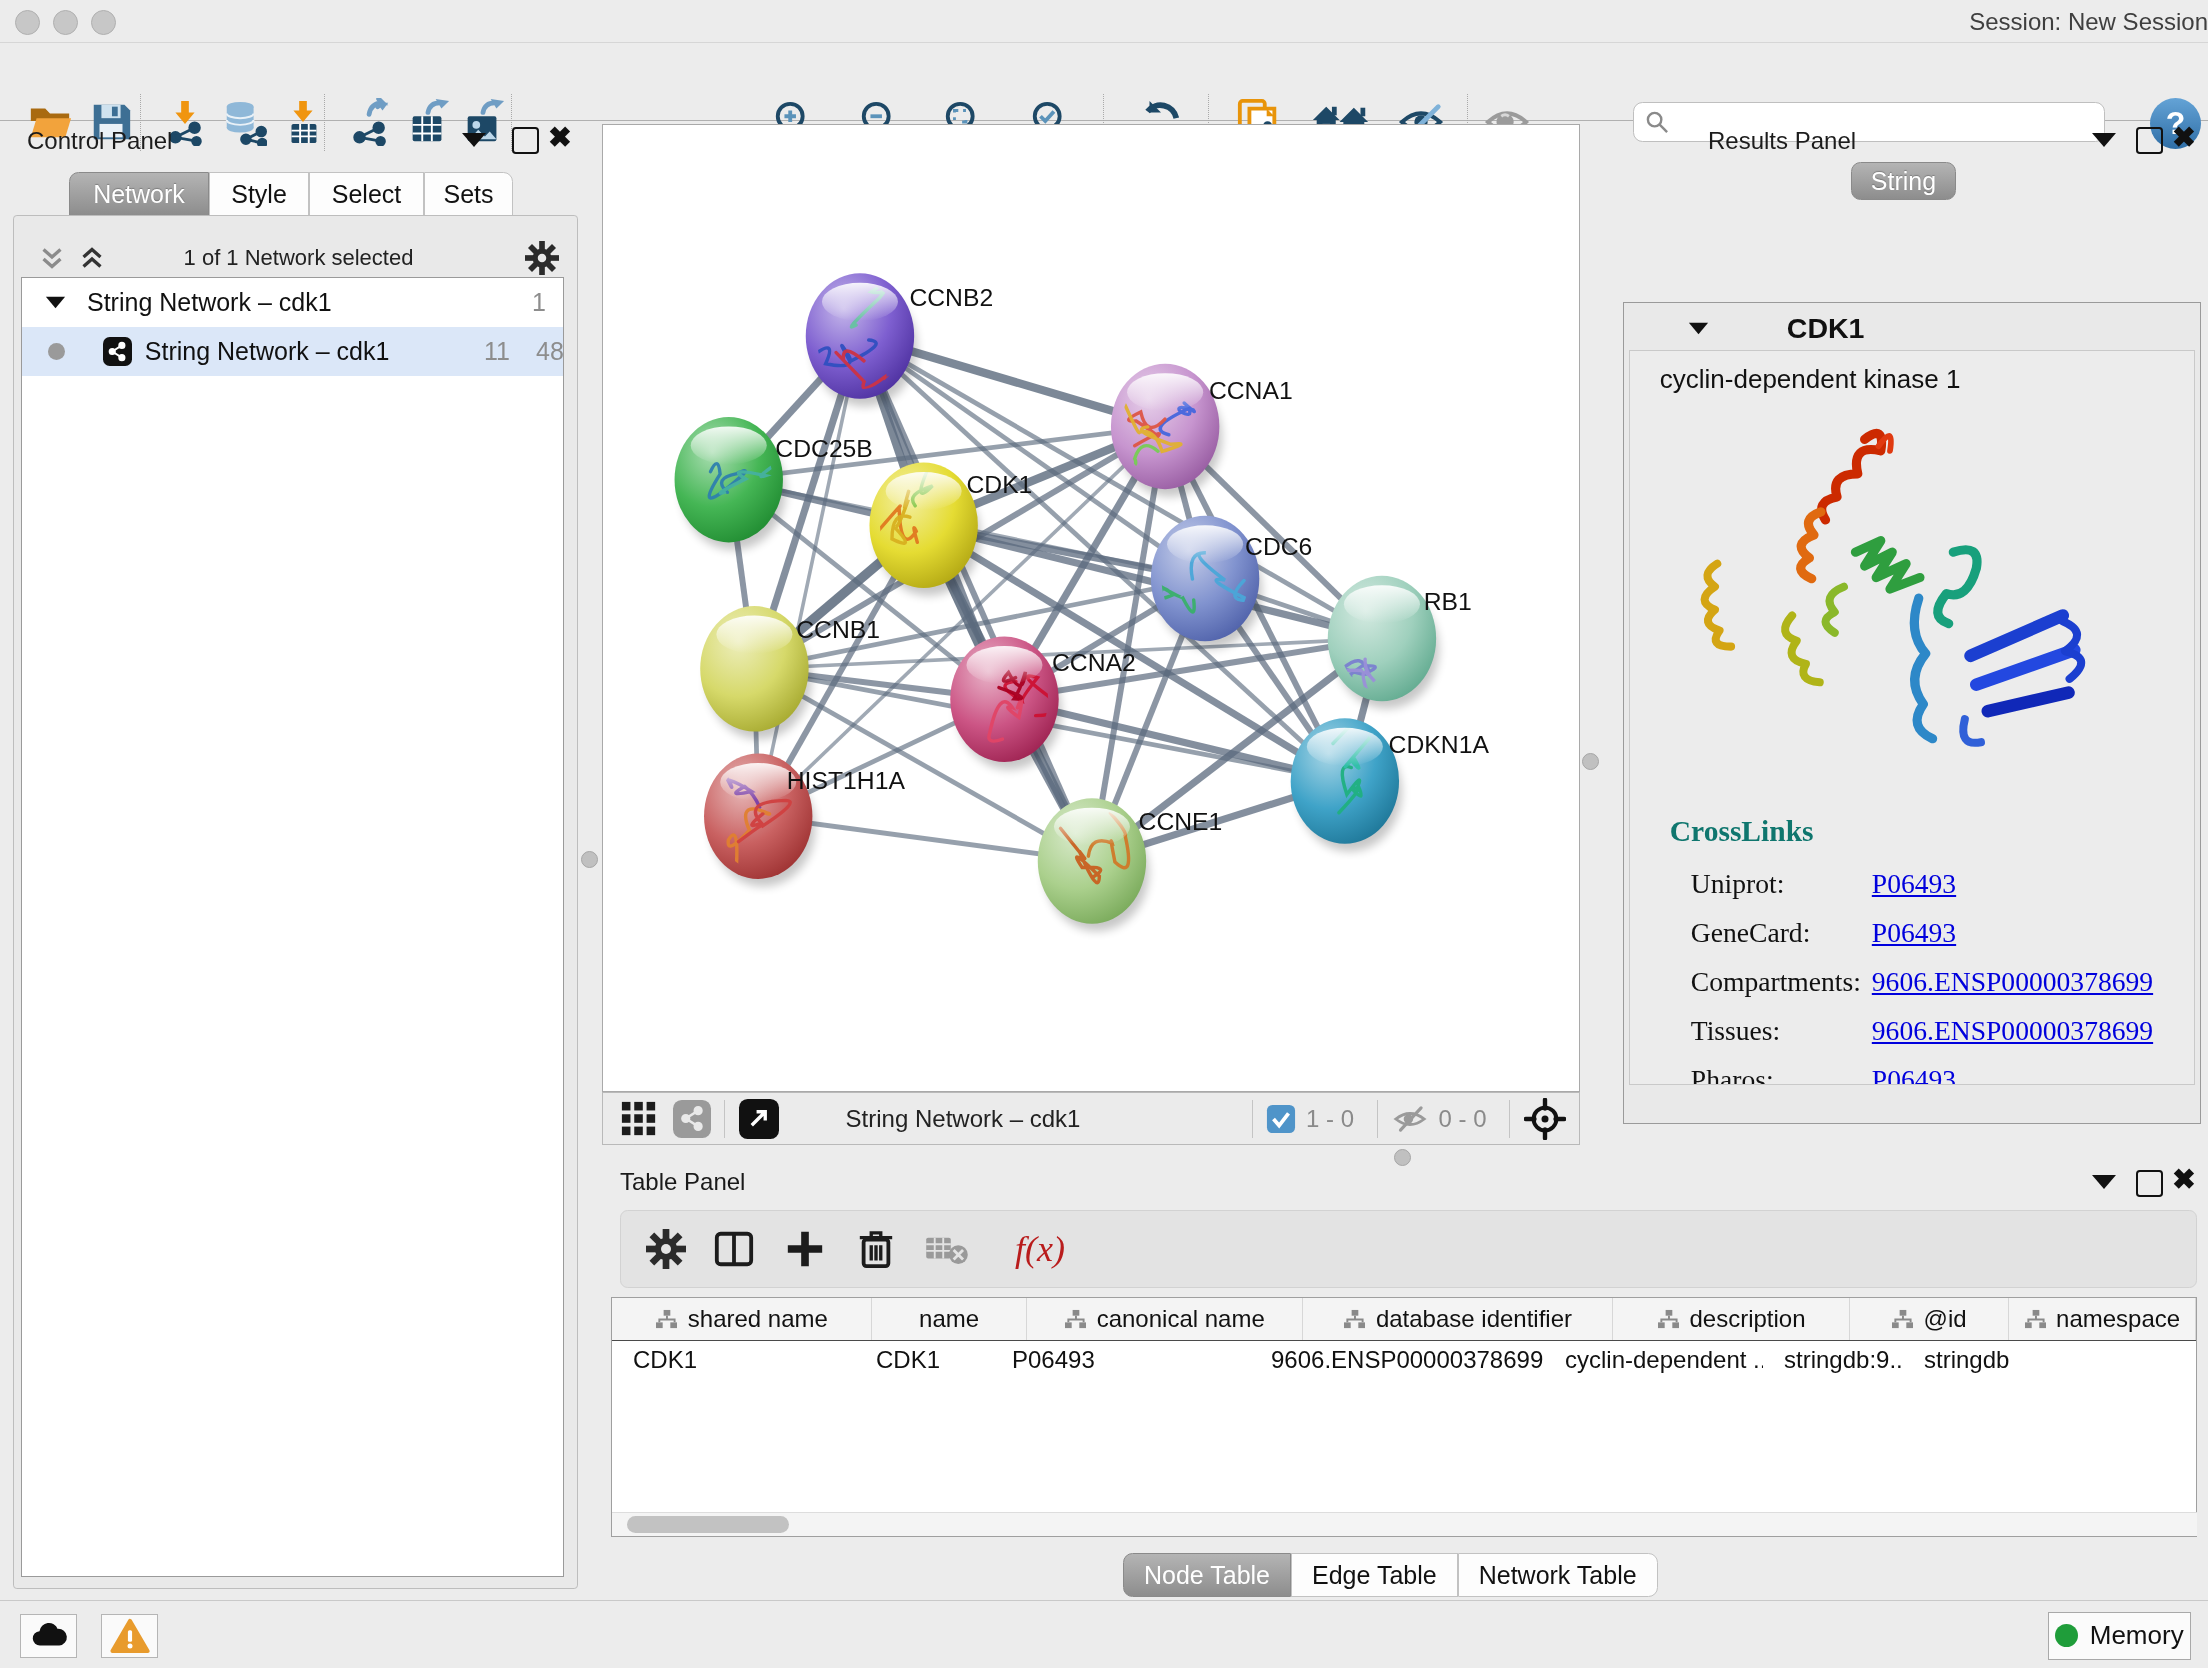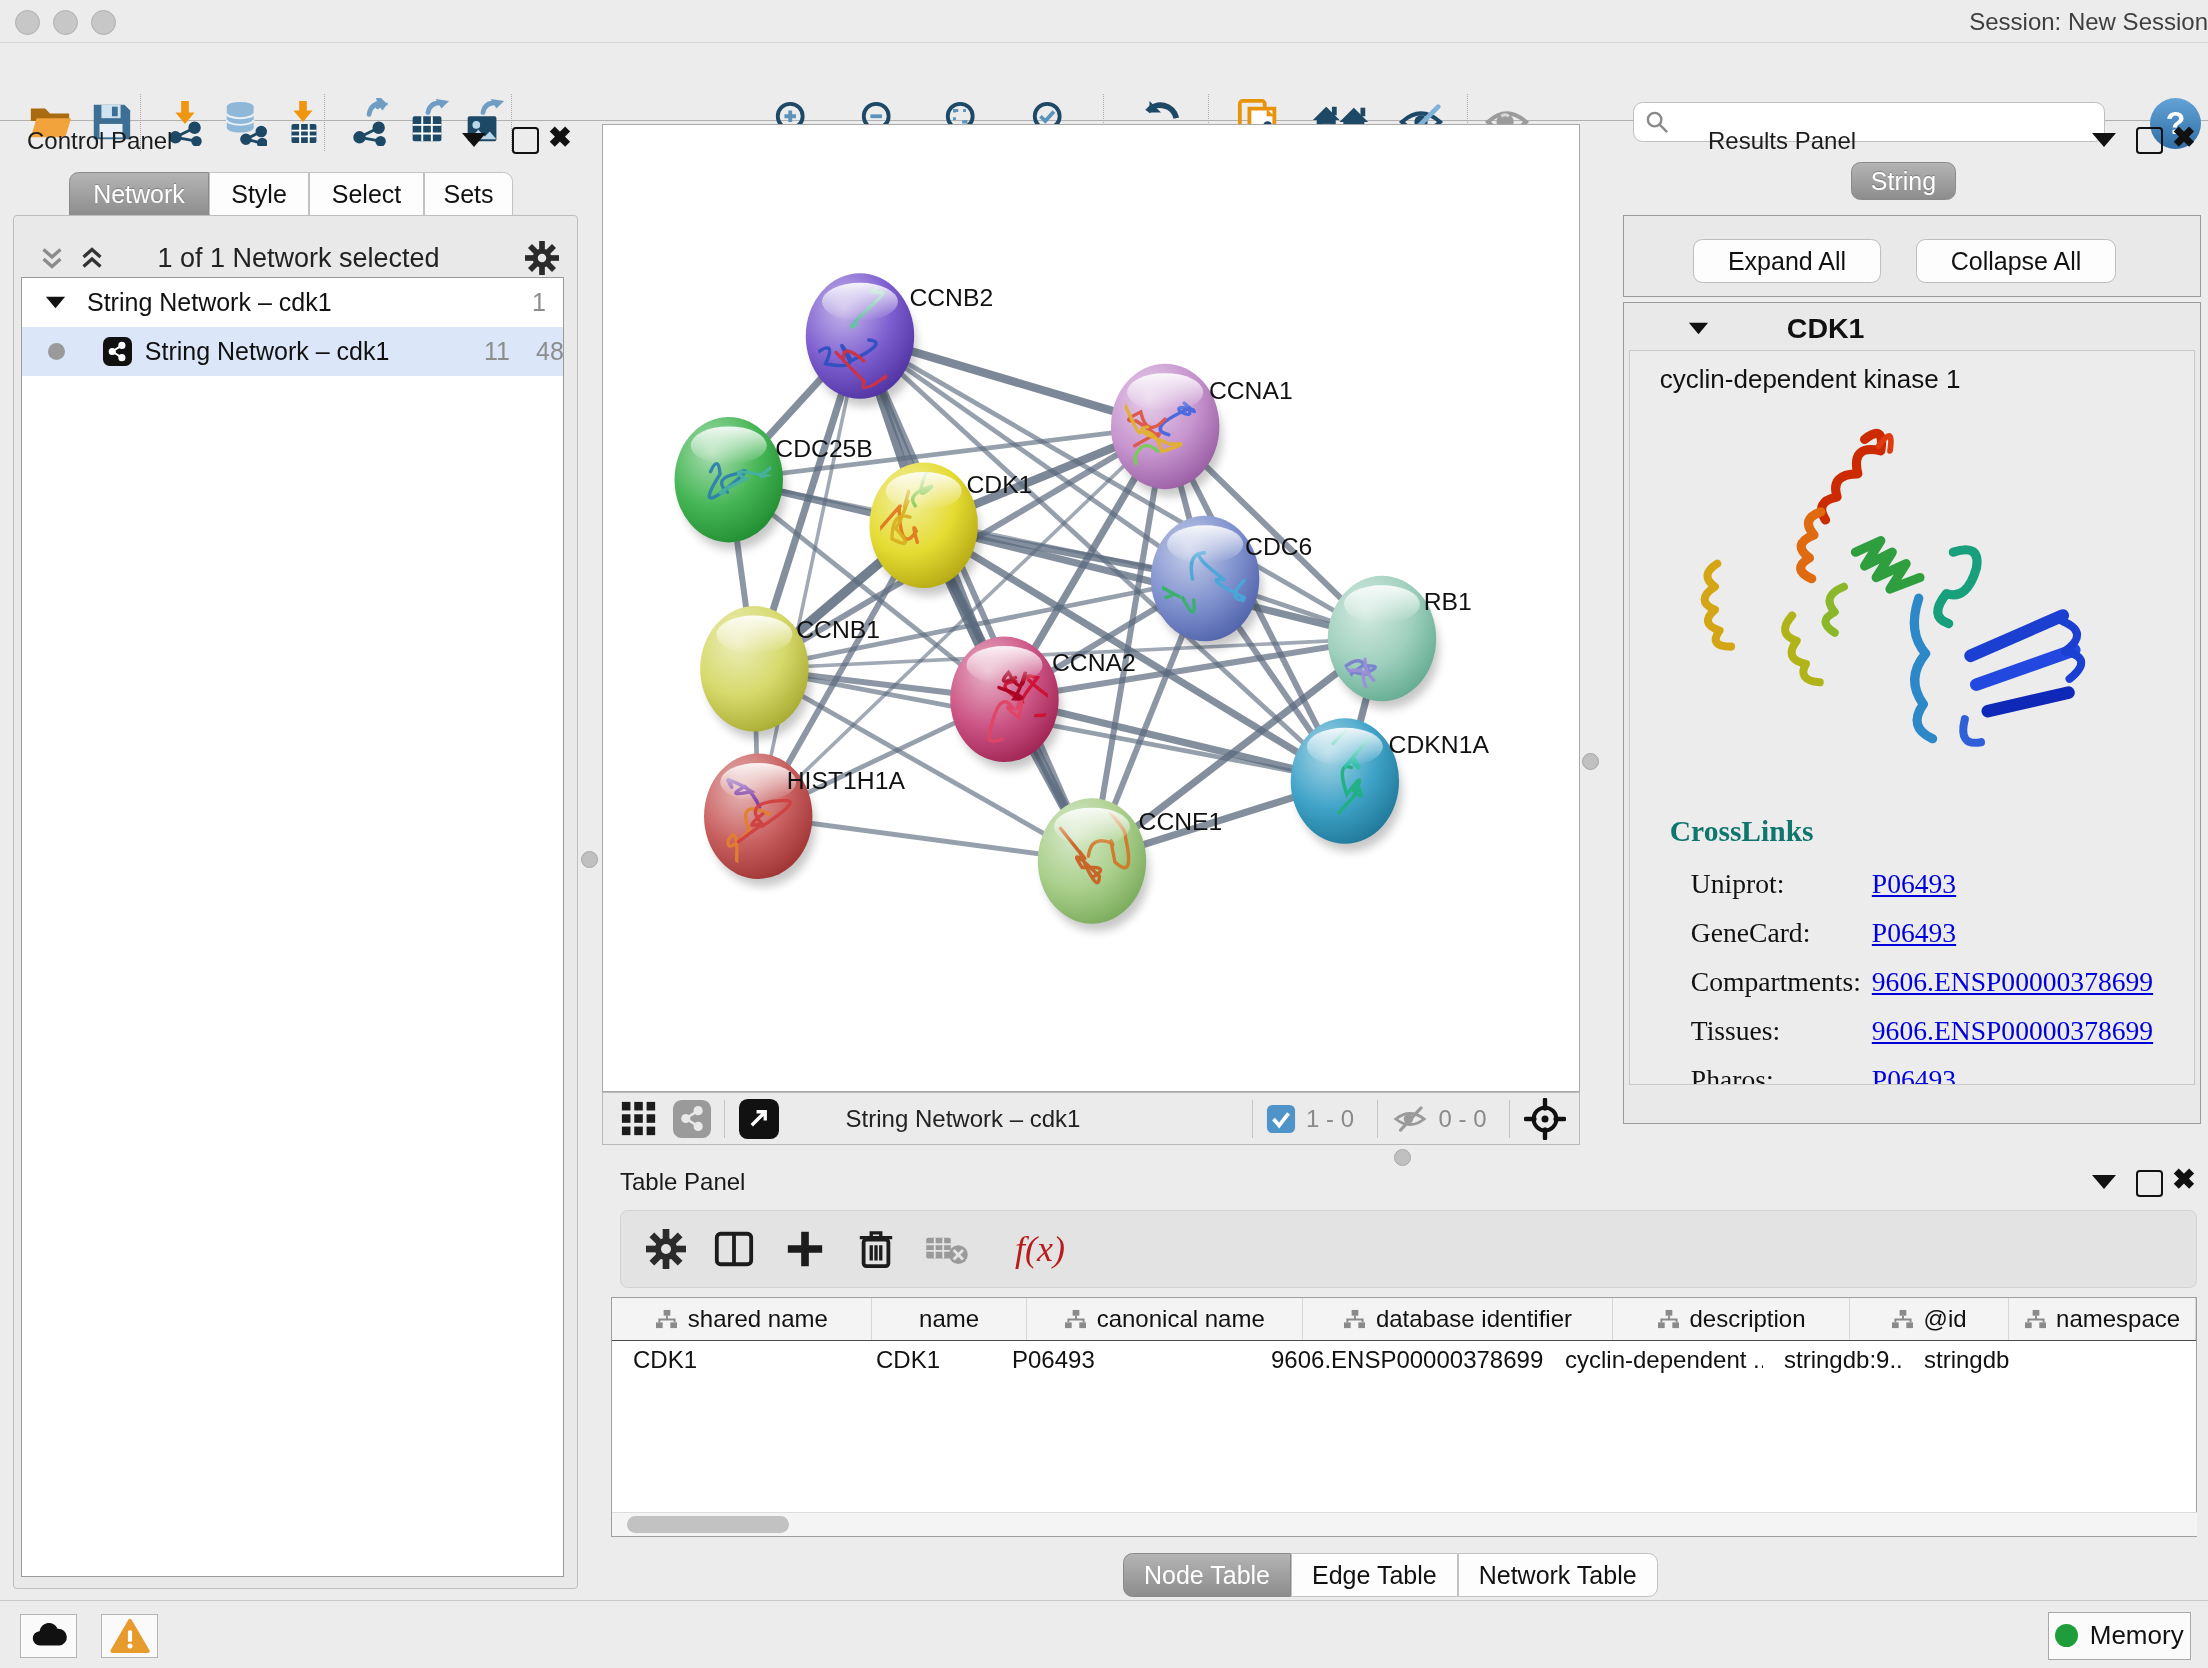--- a/index.html
+++ b/index.html
@@ -29,21 +29,21 @@
   .panel-close{font-size:28.5px;font-weight:bold;color:#111;line-height:23px;}
   .tab{position:absolute;box-sizing:border-box;height:44px;border:1px solid #c2c2c2;background:#fdfdfd;
       color:#111;font-size:25px;display:flex;align-items:center;justify-content:center;}
   .tab.active{background:linear-gradient(#b4b4b4,#8d8d8d);color:#fff;border-color:#8a8a8a;
       text-shadow:0 -1px 1px rgba(0,0,0,.25);}
   .tab.rl{border-radius:9.5px 0 0 0;}
   .tab.rr{border-radius:0 9.5px 0 0;}
   .tab.rall{border-radius:9.5px;}
   #cp-box{left:13.3px;top:215px;width:563px;height:1372px;background:#e9e9e9;border:1px solid #bdbdbd;border-radius:3.8px;}
   #cp-status-row{left:23px;top:238px;width:544px;height:40px;display:flex;align-items:center;}
-  #cp-status-text{position:absolute;left:114px;width:323px;text-align:center;font-size:27px;color:#222;}
+  #cp-status-text{position:absolute;left:114px;width:323px;text-align:center;font-size:22px;color:#222;}
   #cp-list{left:21px;top:277px;width:541px;height:1298px;background:#fff;border:1px solid #9a9a9a;}
   .tree-row{position:relative;height:49px;display:flex;align-items:center;font-size:25px;color:#111;}
   .tree-row .count{position:absolute;color:#8d8d8d;}
   #tree-child{background:#dbe7f8;}
   .share-sq{width:28.5px;height:28.5px;border-radius:6.7px;background:#111;display:flex;align-items:center;justify-content:center;}
   
   #net-canvas{left:602px;top:124px;width:978px;height:968px;background:#fff;border:1px solid #a9a9a9;box-sizing:border-box;}
   #view-toolbar{left:602px;top:1092px;width:978px;height:53px;background:#ebebeb;border:1px solid #b9b9b9;
       box-sizing:border-box;display:flex;align-items:center;}
   .vt-sep{width:0;height:38px;border-left:1px solid #c4c4c4;margin:0 13.3px;}
@@ -598,24 +598,20 @@
   </div>
   <div class="abs splitter-dot" style="left:1394px;top:1149px"></div>
   <div class="abs splitter-dot" style="left:1582px;top:753px"></div>
 
   <div id="rp-title" class="abs">Results Panel</div>
   <div class="abs panel-caret" style="left:2092px;top:133px"></div>
   <div class="abs panel-float" style="left:2136px;top:127px"></div>
   <div class="abs panel-close" style="left:2172px;top:126px">✖</div>
   <div class="abs tab rall active" style="left:1851px;top:162px;width:105px;height:38px">String</div>
 
-  <div id="rp-box1" class="abs">
-    <div class="rp-btn" style="left:69px;width:186px">Expand All</div>
-    <div class="rp-btn" style="left:292px;width:198px">Collapse All</div>
-  </div>
 
   <div id="rp-box2" class="abs">
     <div id="rp-gene-header">
       <svg width="25" height="25" viewBox="0 0 26 26" style="margin-left:57px">
         <path d="M3 7 L23 7 L13 19z" fill="#111"></path>
       </svg>
       <span id="rp-gene-name">CDK1</span>
     </div>
     <div id="rp-content">
       <div id="rp-desc">cyclin-dependent kinase 1</div>

